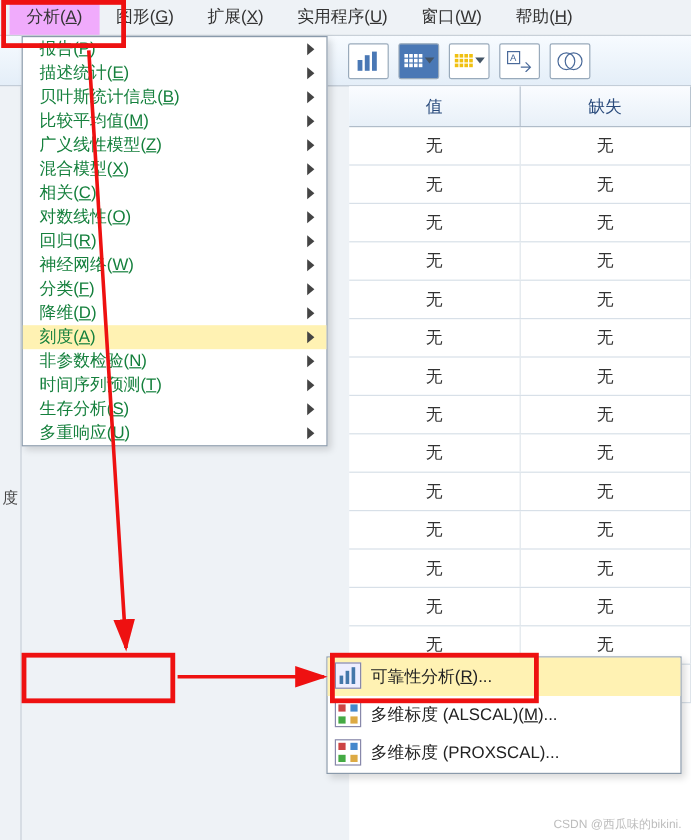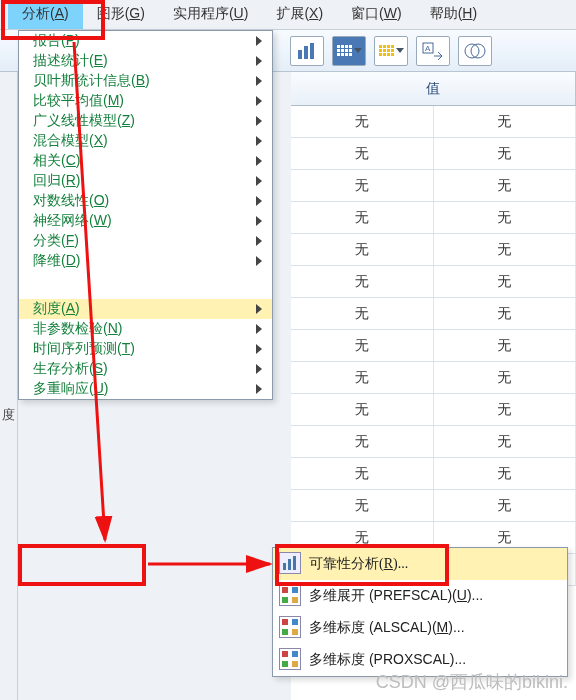--- a/index.html
+++ b/index.html
@@ -20,21 +20,21 @@
     border-bottom: 1px solid #c8d0d8;
     padding-left: 8px;
   }
   .menubar-item {
     padding: 5px 14px;
     color: #333;
     cursor: default;
   }
   .menubar-item u { text-decoration: underline; }
   .menubar-item.active {
-    background: #7dd3fc;
+    background: #f0abfc;
   }
   .toolbar {
     height: 42px;
     background: linear-gradient(#f7fbff, #e4eef8);
     border-bottom: 1px solid #b8c4d0;
     display: flex;
     align-items: center;
     padding-left: 290px;
     gap: 8px;
   }
@@ -67,21 +67,20 @@
     z-index: 20;
   }
   .dropdown-item {
     padding: 1px 14px;
     color: #15803d;
     cursor: default;
     position: relative;
   }
   .dropdown-item.hover {
     background: #fff2b3;
-    margin-top: 28px;
   }
   .dropdown-item .arrow {
     position: absolute;
     right: 10px;
     top: 50%;
     transform: translateY(-50%);
     border-top: 5px solid transparent;
     border-bottom: 5px solid transparent;
     border-left: 6px solid #444;
   }
@@ -96,21 +95,20 @@
     z-index: 25;
   }
   .submenu-item {
     padding: 7px 10px 7px 36px;
     position: relative;
     color: #222;
     cursor: default;
   }
   .submenu-item.hover {
     background: #fff2b3;
-    font-family: Liberation Serif, serif;
   }
   .submenu-icon {
     position: absolute;
     left: 6px;
     top: 4px;
     width: 22px;
     height: 22px;
     border: 1px solid #88a;
     background: #eef;
     display: flex;
@@ -177,33 +175,33 @@
   .arrow-red {
     position: absolute;
     z-index: 30;
     pointer-events: none;
   }
   .watermark {
     position: absolute;
     right: 8px;
     bottom: 6px;
     color: #bdbdbd;
-    font-size: 18px;
+    font-size: 10px;
     z-index: 40;
     pointer-events: none;
   }
 </style>
 </head>
 <body>
 
 <div class="menubar">
     <div class="menubar-item active">分析(<u>A</u>)</div>
     <div class="menubar-item">图形(<u>G</u>)</div>
+    <div class="menubar-item">扩展(<u>X</u>)</div>
     <div class="menubar-item">实用程序(<u>U</u>)</div>
-    <div class="menubar-item">扩展(<u>X</u>)</div>
     <div class="menubar-item">窗口(<u>W</u>)</div>
     <div class="menubar-item">帮助(<u>H</u>)</div>
   </div>
 
 <div class="toolbar">
   <div class="toolbar-icon">
     <svg width="20" height="18" viewBox="0 0 20 18">
         <rect x="1" y="8" width="4" height="9" fill="#4a78b5"></rect>
         <rect x="7" y="4" width="4" height="13" fill="#4a78b5"></rect>
         <rect x="13" y="1" width="4" height="16" fill="#4a78b5"></rect>
@@ -256,20 +254,21 @@
         <circle cx="15" cy="9" r="7" fill="none" stroke="#4a6a9a"></circle>
       </svg>
   </div>
 </div>
 
 <div class="main">
   <div class="left-gutter">度</div>
   <div class="table-area">
     <div class="table-header">
         <div class="th">值</div>
+        <div class="th">缺失</div>
       </div>
     <div class="table-body">
         <div class="tr">
           <div class="td">无</div>
           <div class="td">无</div>
         </div>
         <div class="tr">
           <div class="td">无</div>
           <div class="td">无</div>
         </div>
@@ -330,41 +329,40 @@
 </div>
 
 <div class="dropdown">
     <div class="dropdown-item">报告(<u>P</u>)<span class="arrow"></span></div>
     <div class="dropdown-item">描述统计(<u>E</u>)<span class="arrow"></span></div>
     <div class="dropdown-item">贝叶斯统计信息(<u>B</u>)<span class="arrow"></span></div>
     <div class="dropdown-item">比较平均值(<u>M</u>)<span class="arrow"></span></div>
     <div class="dropdown-item">广义线性模型(<u>Z</u>)<span class="arrow"></span></div>
     <div class="dropdown-item">混合模型(<u>X</u>)<span class="arrow"></span></div>
     <div class="dropdown-item">相关(<u>C</u>)<span class="arrow"></span></div>
+    <div class="dropdown-item">对数线性(<u>O</u>)<span class="arrow"></span></div>
     <div class="dropdown-item">回归(<u>R</u>)<span class="arrow"></span></div>
-    <div class="dropdown-item">对数线性(<u>O</u>)<span class="arrow"></span></div>
     <div class="dropdown-item">神经网络(<u>W</u>)<span class="arrow"></span></div>
     <div class="dropdown-item">分类(<u>F</u>)<span class="arrow"></span></div>
     <div class="dropdown-item">降维(<u>D</u>)<span class="arrow"></span></div>
     <div class="dropdown-item hover">刻度(<u>A</u>)<span class="arrow"></span></div>
     <div class="dropdown-item">非参数检验(<u>N</u>)<span class="arrow"></span></div>
     <div class="dropdown-item">时间序列预测(<u>T</u>)<span class="arrow"></span></div>
     <div class="dropdown-item">生存分析(<u>S</u>)<span class="arrow"></span></div>
     <div class="dropdown-item">多重响应(<u>U</u>)<span class="arrow"></span></div>
   </div>
 
 <div class="submenu">
     <div class="submenu-item hover"><span class="submenu-icon ">
         <svg width="18" height="18">
           <rect x="2" y="9" width="3" height="7" fill="#47a"></rect>
           <rect x="7" y="5" width="3" height="11" fill="#47a"></rect>
           <rect x="12" y="2" width="3" height="14" fill="#47a"></rect>
         </svg>
       </span><span>可靠性分析(<u>R</u>)...</span></div>
-    <div class="submenu-item"><span class="submenu-icon grid"></span><span>多维展开 (PREFSCAL)(<u>U</u>)...</span></div>
     <div class="submenu-item"><span class="submenu-icon grid"></span><span>多维标度 (ALSCAL)(<u>M</u>)...</span></div>
     <div class="submenu-item"><span class="submenu-icon grid"></span><span>多维标度 (PROXSCAL)...</span></div>
   </div>
 
 <div class="redbox" style="left:1px;top:0;width:104px;height:40px"></div>
 <div class="redbox" style="left:18px;top:544px;width:128px;height:42px"></div>
 <div class="redbox" style="left:275px;top:544px;width:174px;height:42px"></div>
 
 <svg class="arrow-red" style="left:0;top:0" width="576" height="700">
   <defs>

